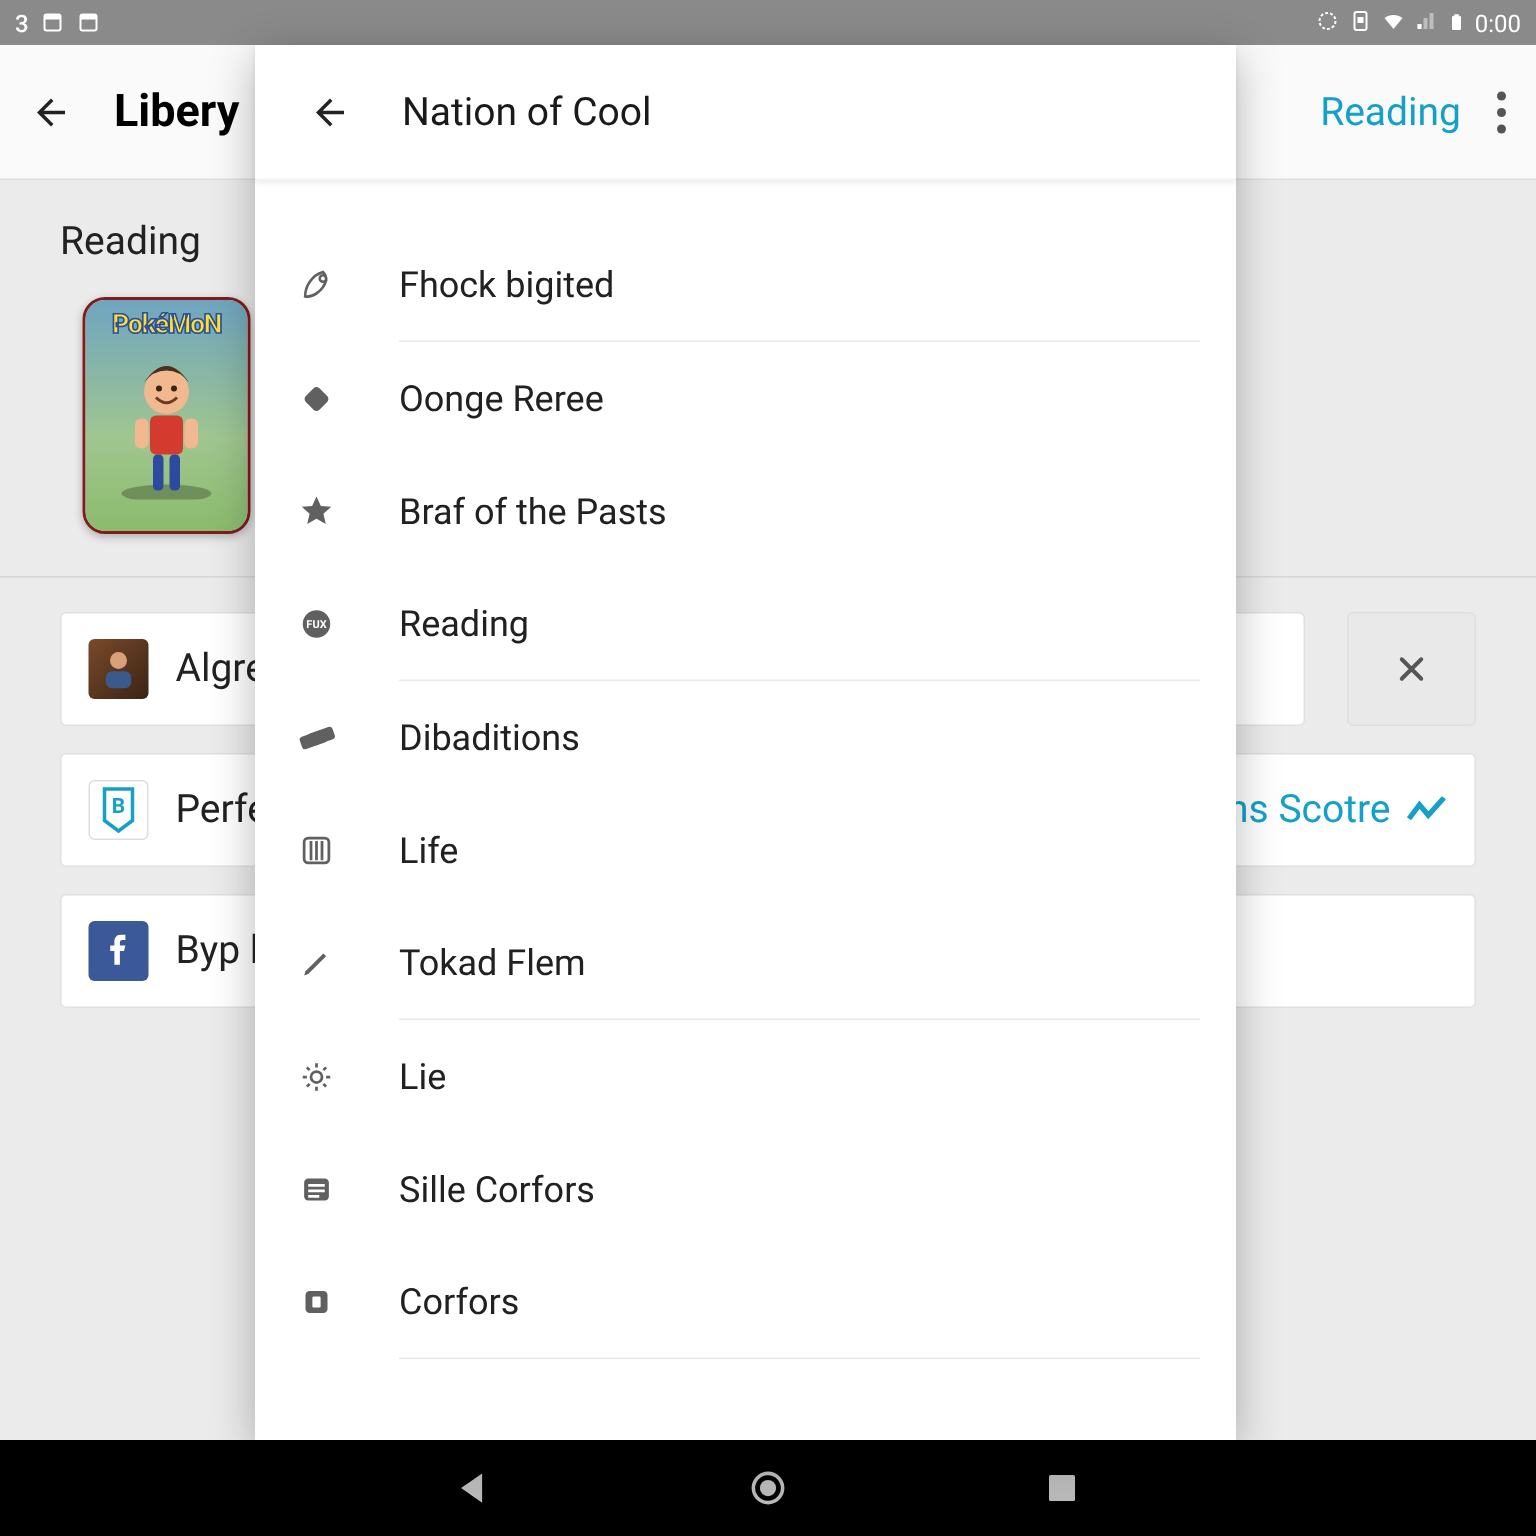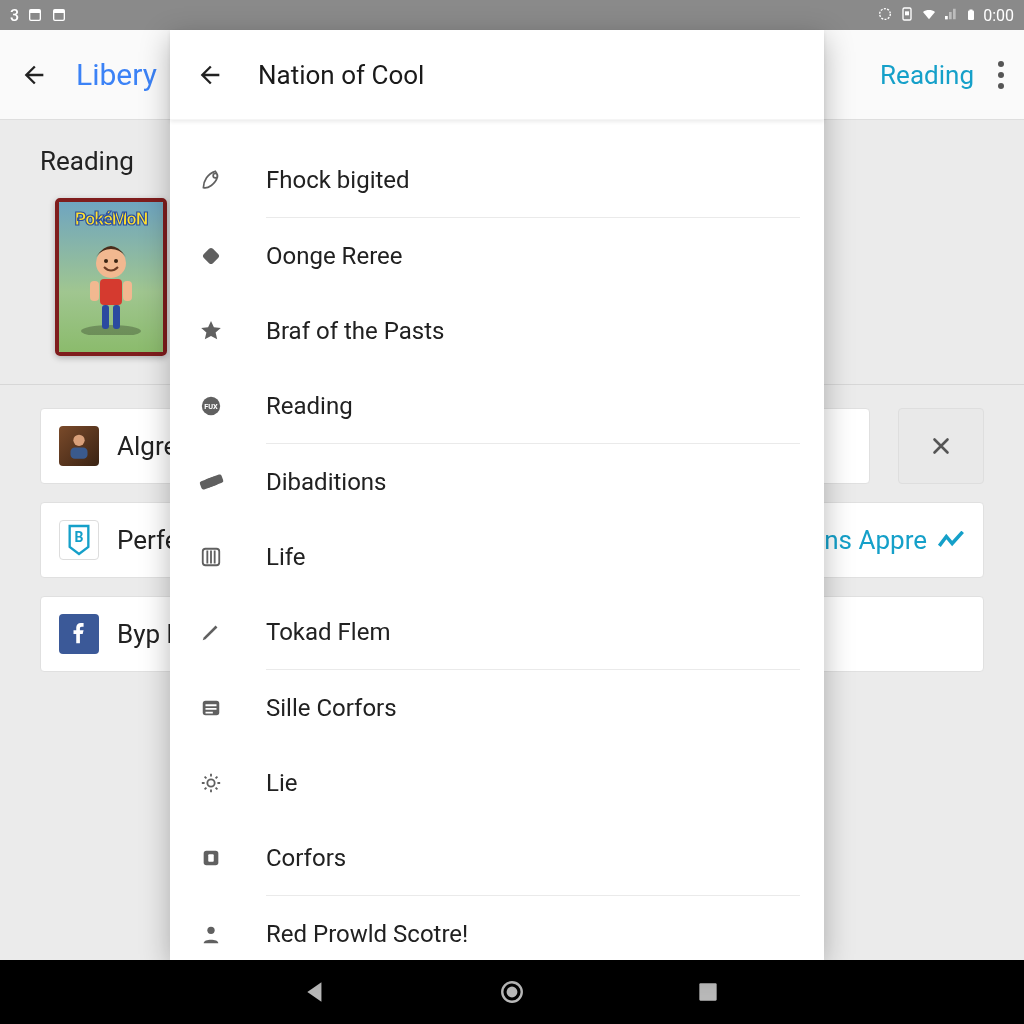--- a/index.html
+++ b/index.html
@@ -6,44 +6,44 @@
   html,body{width:1024px;height:1024px;overflow:hidden;background:#000}
   .device{width:1024px;height:1024px;display:flex;flex-direction:column;background:#ebebeb}
   
   .status-bar{height:30px;background:#8a8a8a;color:#fff;display:flex;align-items:center;padding:0 10px;font-size:16px}
   .status-left{display:flex;align-items:center;gap:8px}
   .status-right{margin-left:auto;display:flex;gap:6px}
   .sb-ico{width:16px;height:16px;fill:#fff}
   
   .app-toolbar{height:90px;background:#fafafa;border-bottom:1px solid #dedede;display:flex;align-items:center;padding:0 20px;position:relative}
   .app-toolbar .back{width:28px;height:28px;color:#222}
-  .app-toolbar .title{font-size:30px;font-weight:400;color:#3b82f6;margin-left:28px}
+  .app-toolbar .title{font-size:30px;font-weight:700;color:#000000;margin-left:28px}
   .app-toolbar .right{margin-left:auto;display:flex;align-items:center;gap:24px}
   .reading-link{color:#15a0c9;font-size:26px;font-weight:400}
   .kebab{width:6px;height:28px;display:flex;flex-direction:column;justify-content:space-between}
   .kebab span{width:6px;height:6px;border-radius:50%;background:#555}
   
   .content{flex:1;position:relative;background:#ebebeb;padding:26px 40px 0 40px;overflow:hidden}
   .section-title{font-size:26px;color:#222;margin-bottom:22px}
-  .book-cover{width:112px;height:158px;border:4px solid #7f1d1d;border-radius:5px;display:flex;flex-direction:column;align-items:center;justify-content:flex-start;overflow:hidden;position:relative;box-shadow:0 2px 6px rgba(0,0,0,.25);margin-left:15px}
+  .book-cover{width:112px;height:158px;border:2px solid #7f1d1d;border-radius:15px;display:flex;flex-direction:column;align-items:center;justify-content:flex-start;overflow:hidden;position:relative;box-shadow:0 2px 6px rgba(0,0,0,.25);margin-left:15px}
   .book-cover .sky{position:absolute;inset:0;background:linear-gradient(#6fa5c0,#a0c690 60%,#8bbb6c)}
   .book-cover .logo{position:relative;z-index:2;color:#ffdf2e;font-weight:900;font-size:18px;margin-top:6px;letter-spacing:-1px;-webkit-text-stroke:1.1px #2a4ea1}
   .book-cover .kid{position:relative;z-index:2;margin-top:6px}
   .cards{position:absolute;left:40px;right:40px;top:288px}
   .card{background:#fff;border:1px solid #e0e0e0;border-radius:4px;height:76px;display:flex;align-items:center;padding:0 18px;margin-bottom:18px;font-size:26px;color:#222}
   .card .avatar{width:40px;height:40px;border-radius:4px;margin-right:18px;display:flex;align-items:center;justify-content:center;font-size:22px;font-weight:700;color:#fff}
   .card .trend{margin-left:auto;color:#15a0c9;display:flex;align-items:center;gap:10px}
   .divider-h{position:absolute;left:0;right:0;top:264px;height:1px;background:#d7d7d7}
   .close-box{position:absolute;right:40px;top:288px;width:86px;height:76px;background:#e9e9e9;border:1px solid #dedede;border-radius:4px;display:flex;align-items:center;justify-content:center;color:#555;font-size:32px}
   
   .overlay{position:absolute;left:170px;top:30px;width:654px;bottom:64px;background:#fff;box-shadow:0 8px 28px rgba(0,0,0,.28);display:flex;flex-direction:column}
-  .ov-header{height:90px;display:flex;align-items:center;padding:0 26px;border-bottom:1px solid rgba(0,0,0,.04);box-shadow:0 2px 4px rgba(0,0,0,.08)}
+  .ov-header{height:90px;display:flex;align-items:center;padding:0 36px;border-bottom:1px solid rgba(0,0,0,.04);box-shadow:0 2px 4px rgba(0,0,0,.08)}
   .ov-header .back{width:28px;height:28px;color:#222;margin-right:34px}
   .ov-title{font-size:26px;color:#1a1a1a}
-  .ov-list{flex:1;overflow:hidden;padding-top:22px}
+  .ov-list{flex:1;overflow:hidden;padding-top:32px}
   .ov-item{display:flex;align-items:center;height:75px;padding:0 26px;cursor:pointer}
   .ov-item .ico{width:30px;height:30px;color:#000000;fill:#606060;margin-right:40px;display:flex;align-items:center;justify-content:center}
   .ov-item .label{font-size:24px;color:#212121}
   .ov-sep{height:1px;background:#eaeaea;margin-left:96px;margin-right:24px}
   
   .navbar{height:64px;background:#000;display:flex;align-items:center;justify-content:center;gap:170px;margin-top:auto}
   .navbar .nav-ico{width:26px;height:26px;fill:#b9b9b9}
   svg{display:block}
 </style>
 </head>
@@ -142,21 +142,21 @@
       </div>
       <div class="card">
         <div class="avatar" style="background:#fff;border:1px solid #ddd">
           <svg width="28" height="34" viewBox="0 0 24 28">
               <path d="M4 2h16v18l-8 6-8-6z" fill="none" stroke="#15a0c9" stroke-width="2"></path>
               <text x="12" y="16" text-anchor="middle" font-size="12" font-weight="700" fill="#15a0c9">B</text>
             </svg>
         </div>
         <span>Perfee</span>
         <span class="trend">
-          <span>ns Appre</span>
+          <span>ns Scotre</span>
           <svg width="28" height="18" viewBox="0 0 24 14">
               <path d="M2 12l6-8 5 6 9-10" fill="none" stroke="#15a0c9" stroke-width="3"></path>
             </svg>
         </span>
       </div>
       <div class="card">
         <div class="avatar" style="background:#3b5998">
           <svg width="22" height="22" viewBox="0 0 24 24">
               <path fill="#fff" d="M13 22V12h3l1-4h-4V6c0-1 .3-2 2-2h2V0h-3c-3 0-5 2-5 5v3H6v4h3v10z"></path>
             </svg>
@@ -253,56 +253,47 @@
               <path d="M3 21l3-1 13-13-2-2L4 18z" fill="#606060"></path>
             </svg>
           </span>
         <span class="label">Tokad Flem</span>
       </div>
       <div class="ov-sep"></div>
 
       <div class="ov-item">
         <span class="ico">
             <svg width="22" height="22" viewBox="0 0 24 24">
-              <rect x="3" y="4" width="18" height="16" rx="3" fill="#606060"></rect>
-              <path d="M6 9h12M6 13h12M6 17h8" stroke="#fff" stroke-width="2"></path>
-            </svg>
-          </span>
-        <span class="label">Sille Corfors</span>
-      </div>
-
-      <div class="ov-item">
-        <span class="ico">
-            <svg width="22" height="22" viewBox="0 0 24 24">
               <circle cx="12" cy="12" r="4" fill="none" stroke="#606060" stroke-width="2"></circle>
               <g stroke="#606060" stroke-width="2">
                 <path d="M12 2v3M12 19v3M2 12h3M19 12h3M5 5l2 2M17 17l2 2M19 5l-2 2M7 17l-2 2"></path>
               </g>
             </svg>
           </span>
         <span class="label">Lie</span>
       </div>
 
       <div class="ov-item">
         <span class="ico">
             <svg width="22" height="22" viewBox="0 0 24 24">
+              <rect x="3" y="4" width="18" height="16" rx="3" fill="#606060"></rect>
+              <path d="M6 9h12M6 13h12M6 17h8" stroke="#fff" stroke-width="2"></path>
+            </svg>
+          </span>
+        <span class="label">Sille Corfors</span>
+      </div>
+
+      <div class="ov-item">
+        <span class="ico">
+            <svg width="22" height="22" viewBox="0 0 24 24">
               <rect x="4" y="4" width="16" height="16" rx="3" fill="#606060"></rect>
               <rect x="9" y="8" width="6" height="8" rx="1" fill="#fff"></rect>
             </svg>
           </span>
         <span class="label">Corfors</span>
       </div>
       <div class="ov-sep"></div>
 
-      <div class="ov-item">
-        <span class="ico">
-            <svg width="22" height="22" viewBox="0 0 24 24">
-              <circle cx="12" cy="8" r="4" fill="#606060"></circle>
-              <path d="M4 22c0-5 16-5 16 0z" fill="#606060"></path>
-            </svg>
-          </span>
-        <span class="label">Red Prowld Scotre!</span>
-      </div>
 
     </div>
   </div>
 
 </div>
 
 </body></html>

